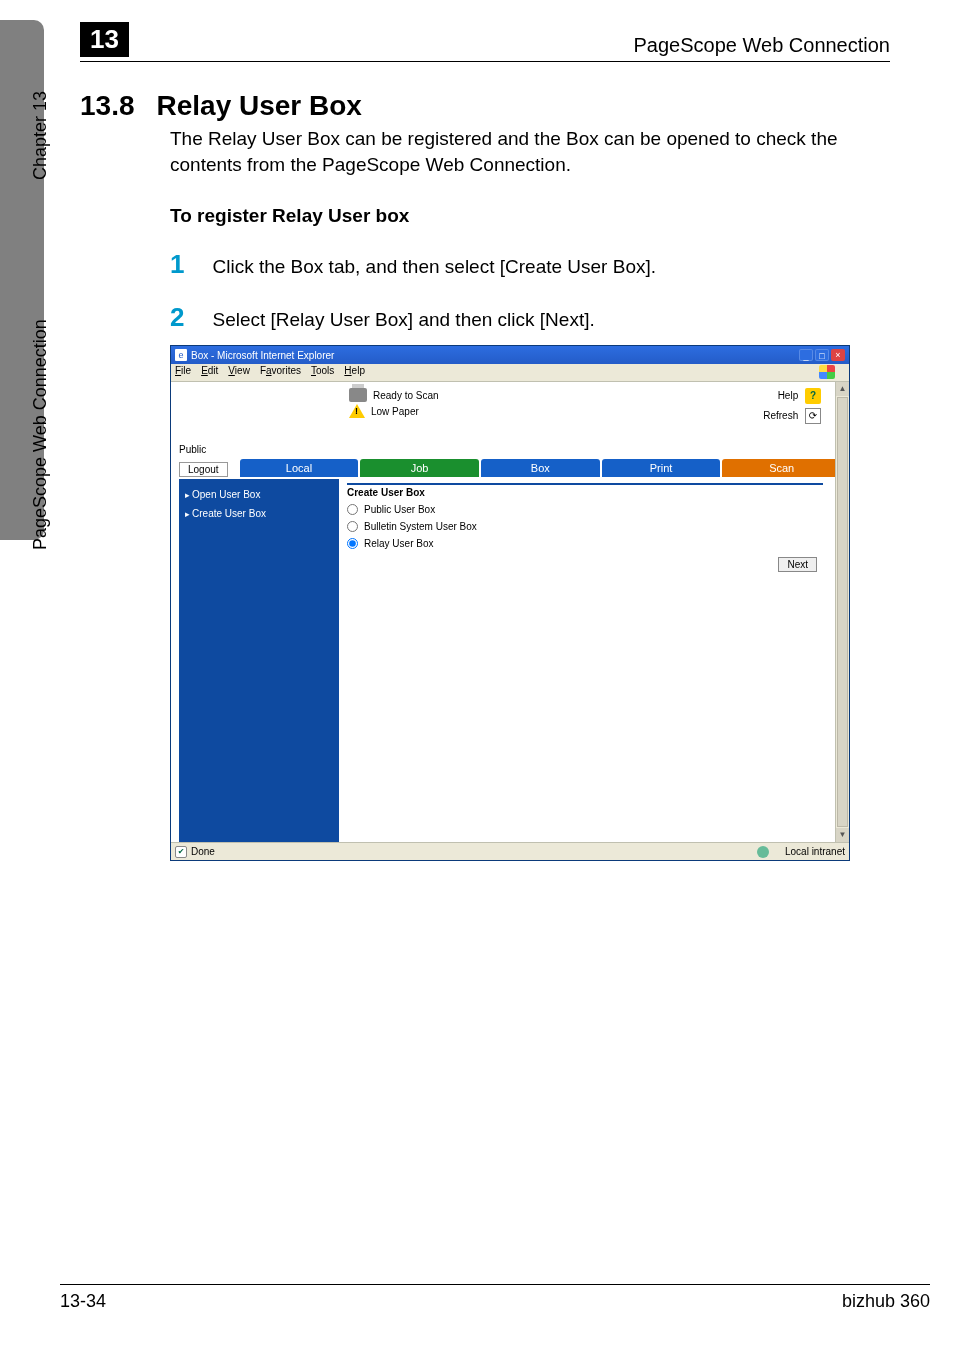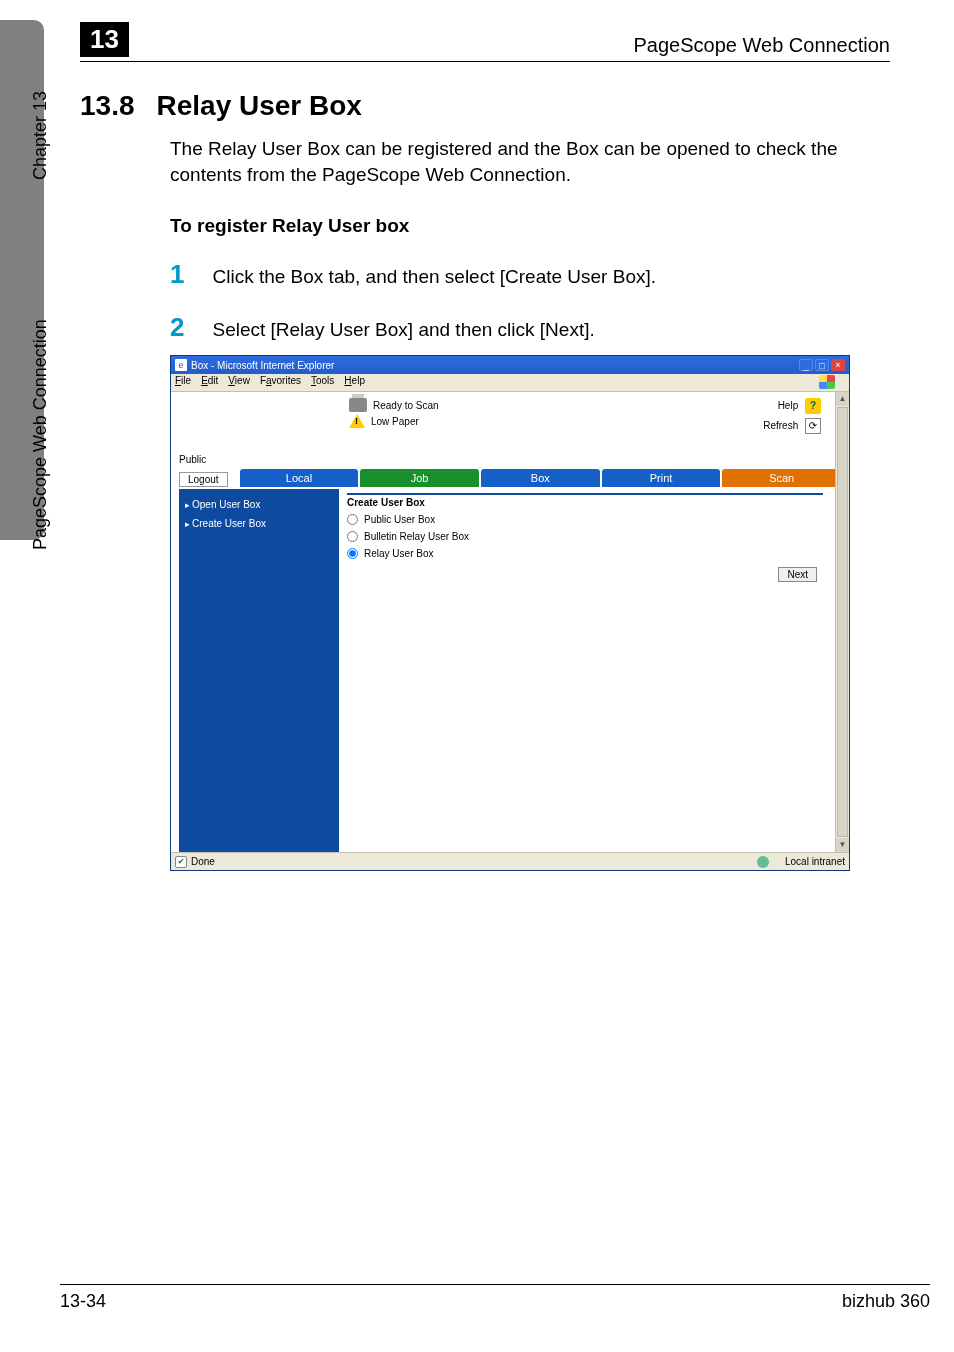--- a/index.html
+++ b/index.html
@@ -68,21 +68,21 @@
   .section-num {
     font-size: 28px;
     font-weight: bold;
   }
   .section-title {
     font-size: 28px;
     font-weight: bold;
   }
 
   .body-text {
-    margin-top: 14px;
+    margin-top: 4px;
     margin-left: 90px;
     font-size: 19px;
     line-height: 1.35;
   }
 
   .subhead {
     margin-top: 28px;
     margin-left: 90px;
     font-weight: bold;
     font-size: 19px;
@@ -381,21 +381,21 @@
           <div class="sidebar-item">Create User Box</div>
         </div>
         <div class="content-pane">
           <div class="form-title">Create User Box</div>
           <label class="radio-row">
             <input type="radio" name="ub" style="">
             <span>Public User Box</span>
           </label>
           <label class="radio-row">
             <input type="radio" name="ub" style="">
-            <span>Bulletin Relay User Box</span>
+            <span>Bulletin System User Box</span>
           </label>
           <label class="radio-row">
             <input type="radio" name="ub" checked="" style="">
             <span>Relay User Box</span>
           </label>
           <button class="next-btn">Next</button>
         </div>
       </div>
     </div>
 

